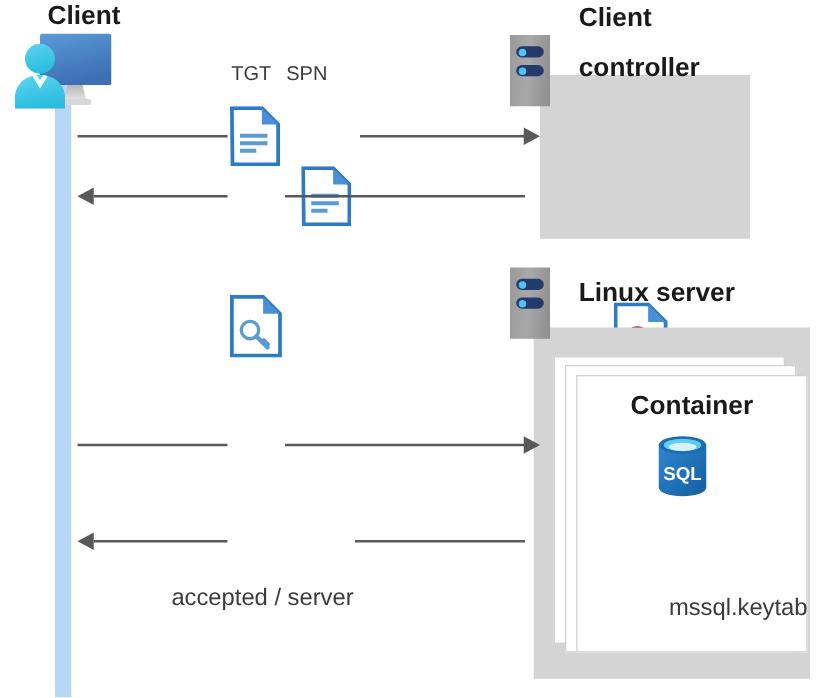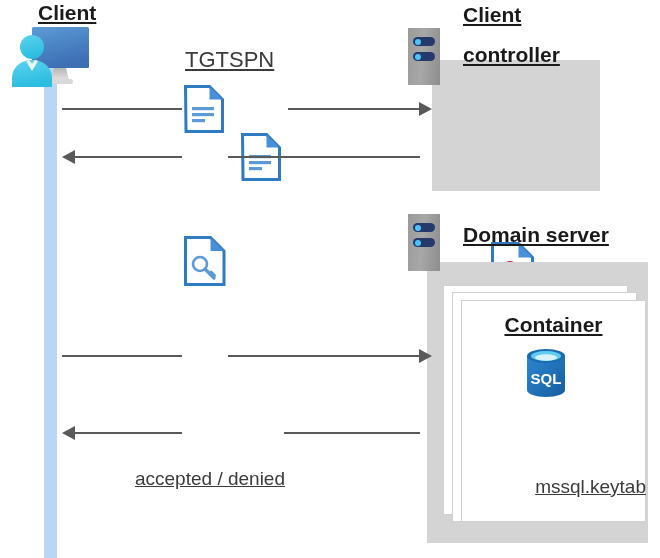--- a/index.html
+++ b/index.html
@@ -1,28 +1,28 @@
 <!DOCTYPE html>
 <html><head>
 <meta charset="utf-8">
 <style>
   html,body{margin:0;padding:0;background:#ffffff;}
   body{
     width:660px;height:558px;position:relative;overflow:hidden;
     font-family:"Liberation Sans","DejaVu Sans",sans-serif;
     color:#3b3b3b;
   }
-  .abs{position:absolute;text-decoration:underline;}
+  .abs{position:absolute;}
 
   
   .heading{
     font-weight:bold;font-size:21px;color:#1a1a1a;line-height:25px;
     letter-spacing:0px;
   }
-  .label{font-size:22px;color:#3b3b3b;line-height:23px;}
+  .label{font-size:16px;color:#3b3b3b;line-height:23px;}
   .caption{font-size:19px;color:#3b3b3b;}
 
   
   #client-lifeline{
     left:44px;top:64px;width:13px;height:494px;
     background:#b8d6f5;
   }
 
   
   .gray-panel{background:#d4d4d4;}
@@ -173,21 +173,21 @@
 <div class="abs server-icon" id="linux-server">
   <div class="body"></div>
   <div class="pill" style="top:9px;">
       <div class="dot"></div>
     </div>
   <div class="pill" style="top:24px;">
       <div class="dot"></div>
     </div>
 </div>
 
-<div class="abs heading" style="left:463px;top:222px;">Domain server</div>
+<div class="abs heading" style="left:463px;top:222px;">Linux server</div>
 
 <div class="abs card" id="card-back"></div>
 <div class="abs card" id="card-mid"></div>
 <div class="abs card" id="card-front"></div>
 
 <div class="abs heading" style="left:461px;top:312px;width:185px;text-align:center;">Container</div>
 
 <div class="abs" style="left:523px;top:346px;">
   <svg width="46" height="54" viewBox="0 0 46 54">
     <defs>
@@ -207,13 +207,13 @@
 <div class="abs caption" style="left:461px;top:476px;width:185px;text-align:right;">mssql.keytab</div>
 
 <div class="abs line" style="left:62px;top:355px;width:120px;"></div>
 <div class="abs line" style="left:228px;top:355px;width:192px;"></div>
 <div class="abs arrowhead arrow-right" style="left:419px;top:349px;"></div>
 
 <div class="abs line" style="left:75px;top:432px;width:107px;"></div>
 <div class="abs line" style="left:284px;top:432px;width:136px;"></div>
 <div class="abs arrowhead arrow-left" style="left:62px;top:426px;"></div>
 
-<div class="abs caption" style="left:110px;top:468px;width:200px;text-align:center;">accepted / denied</div>
+<div class="abs caption" style="left:110px;top:468px;width:200px;text-align:center;">accepted / server</div>
 
 </body></html>

